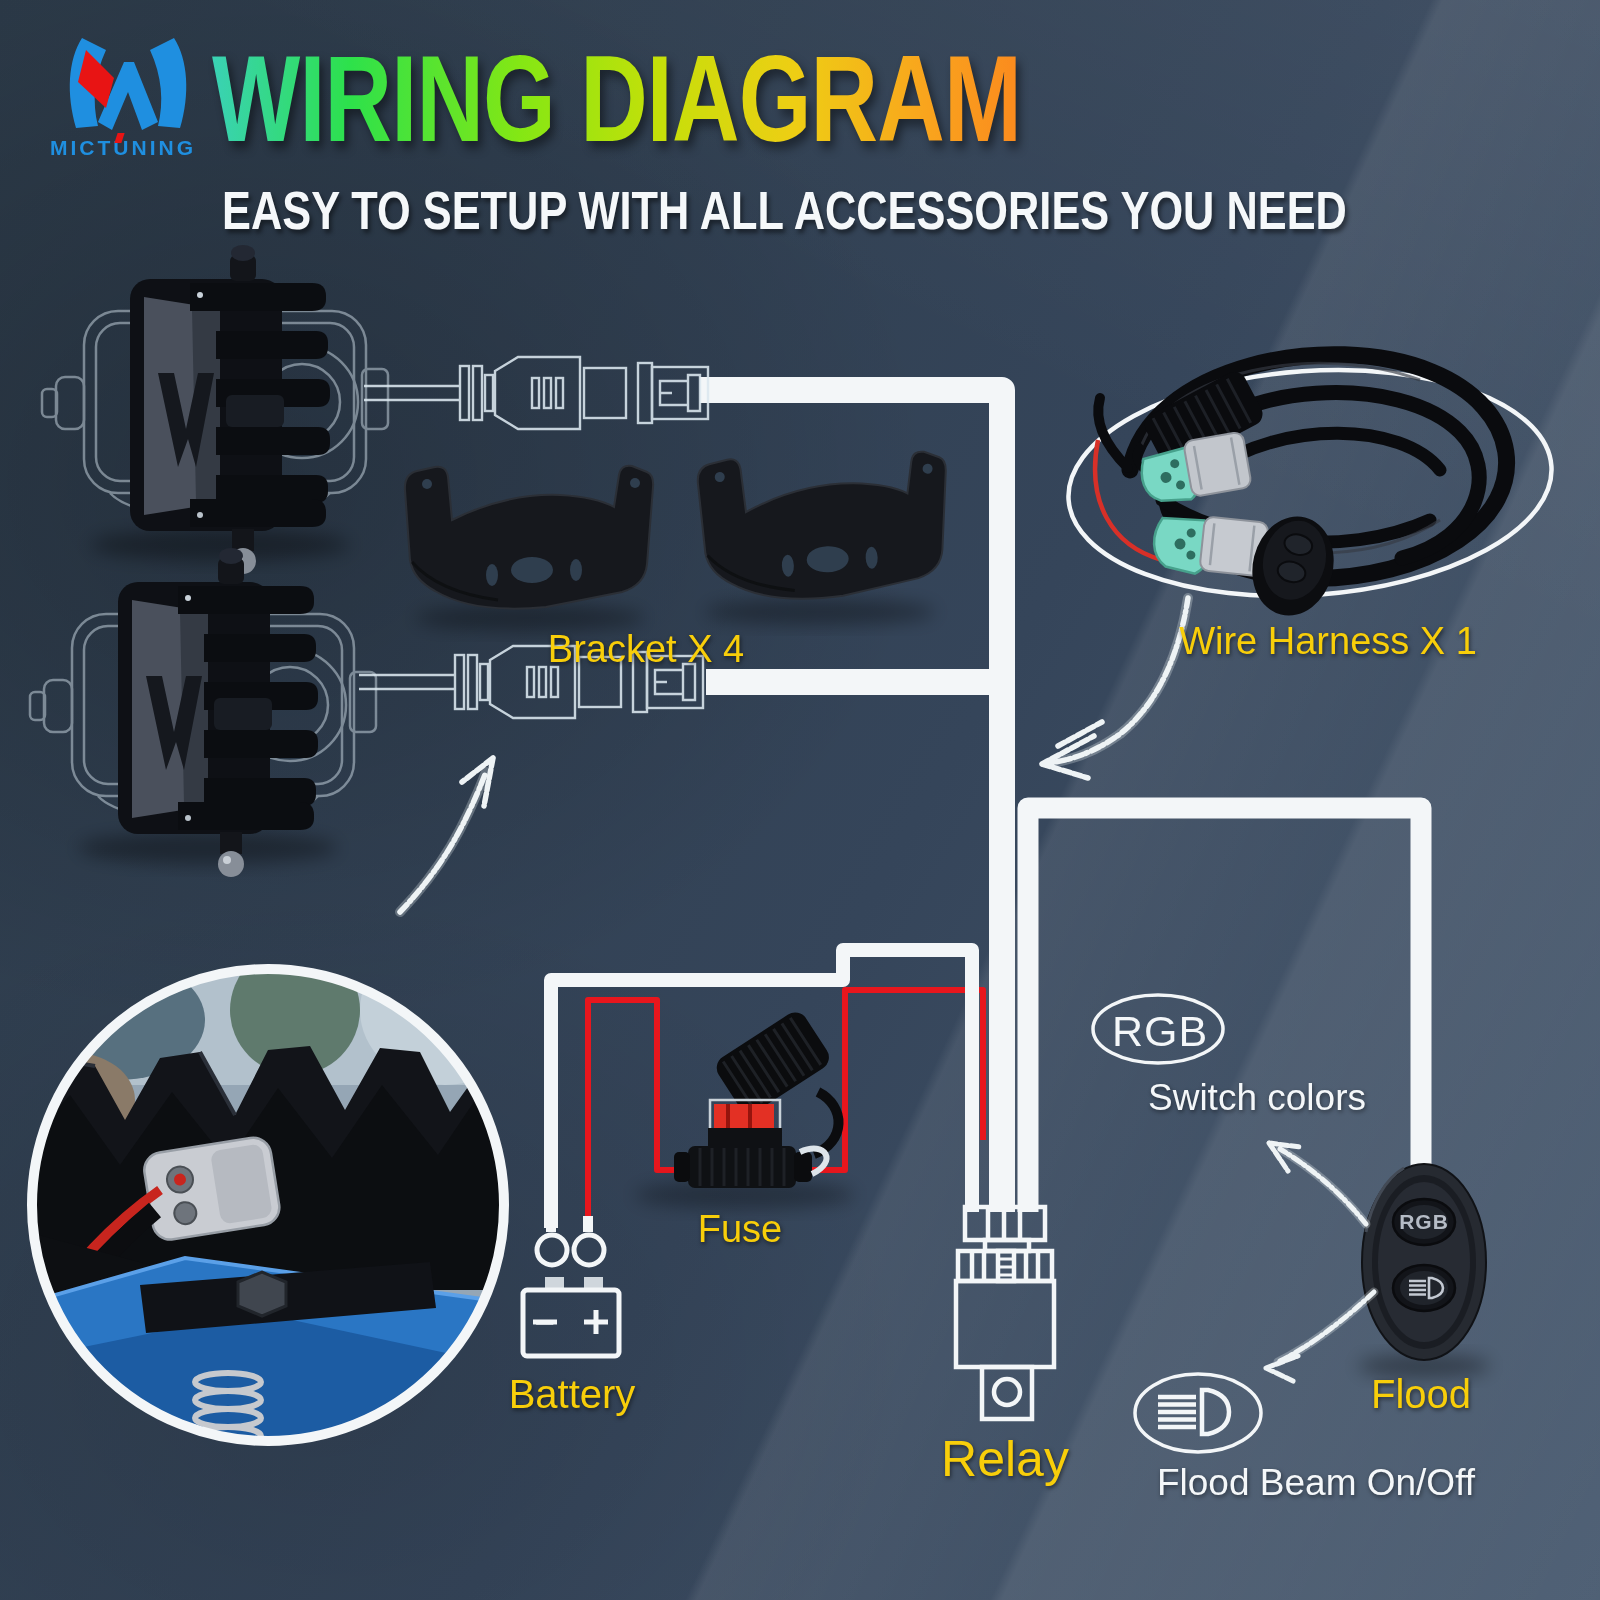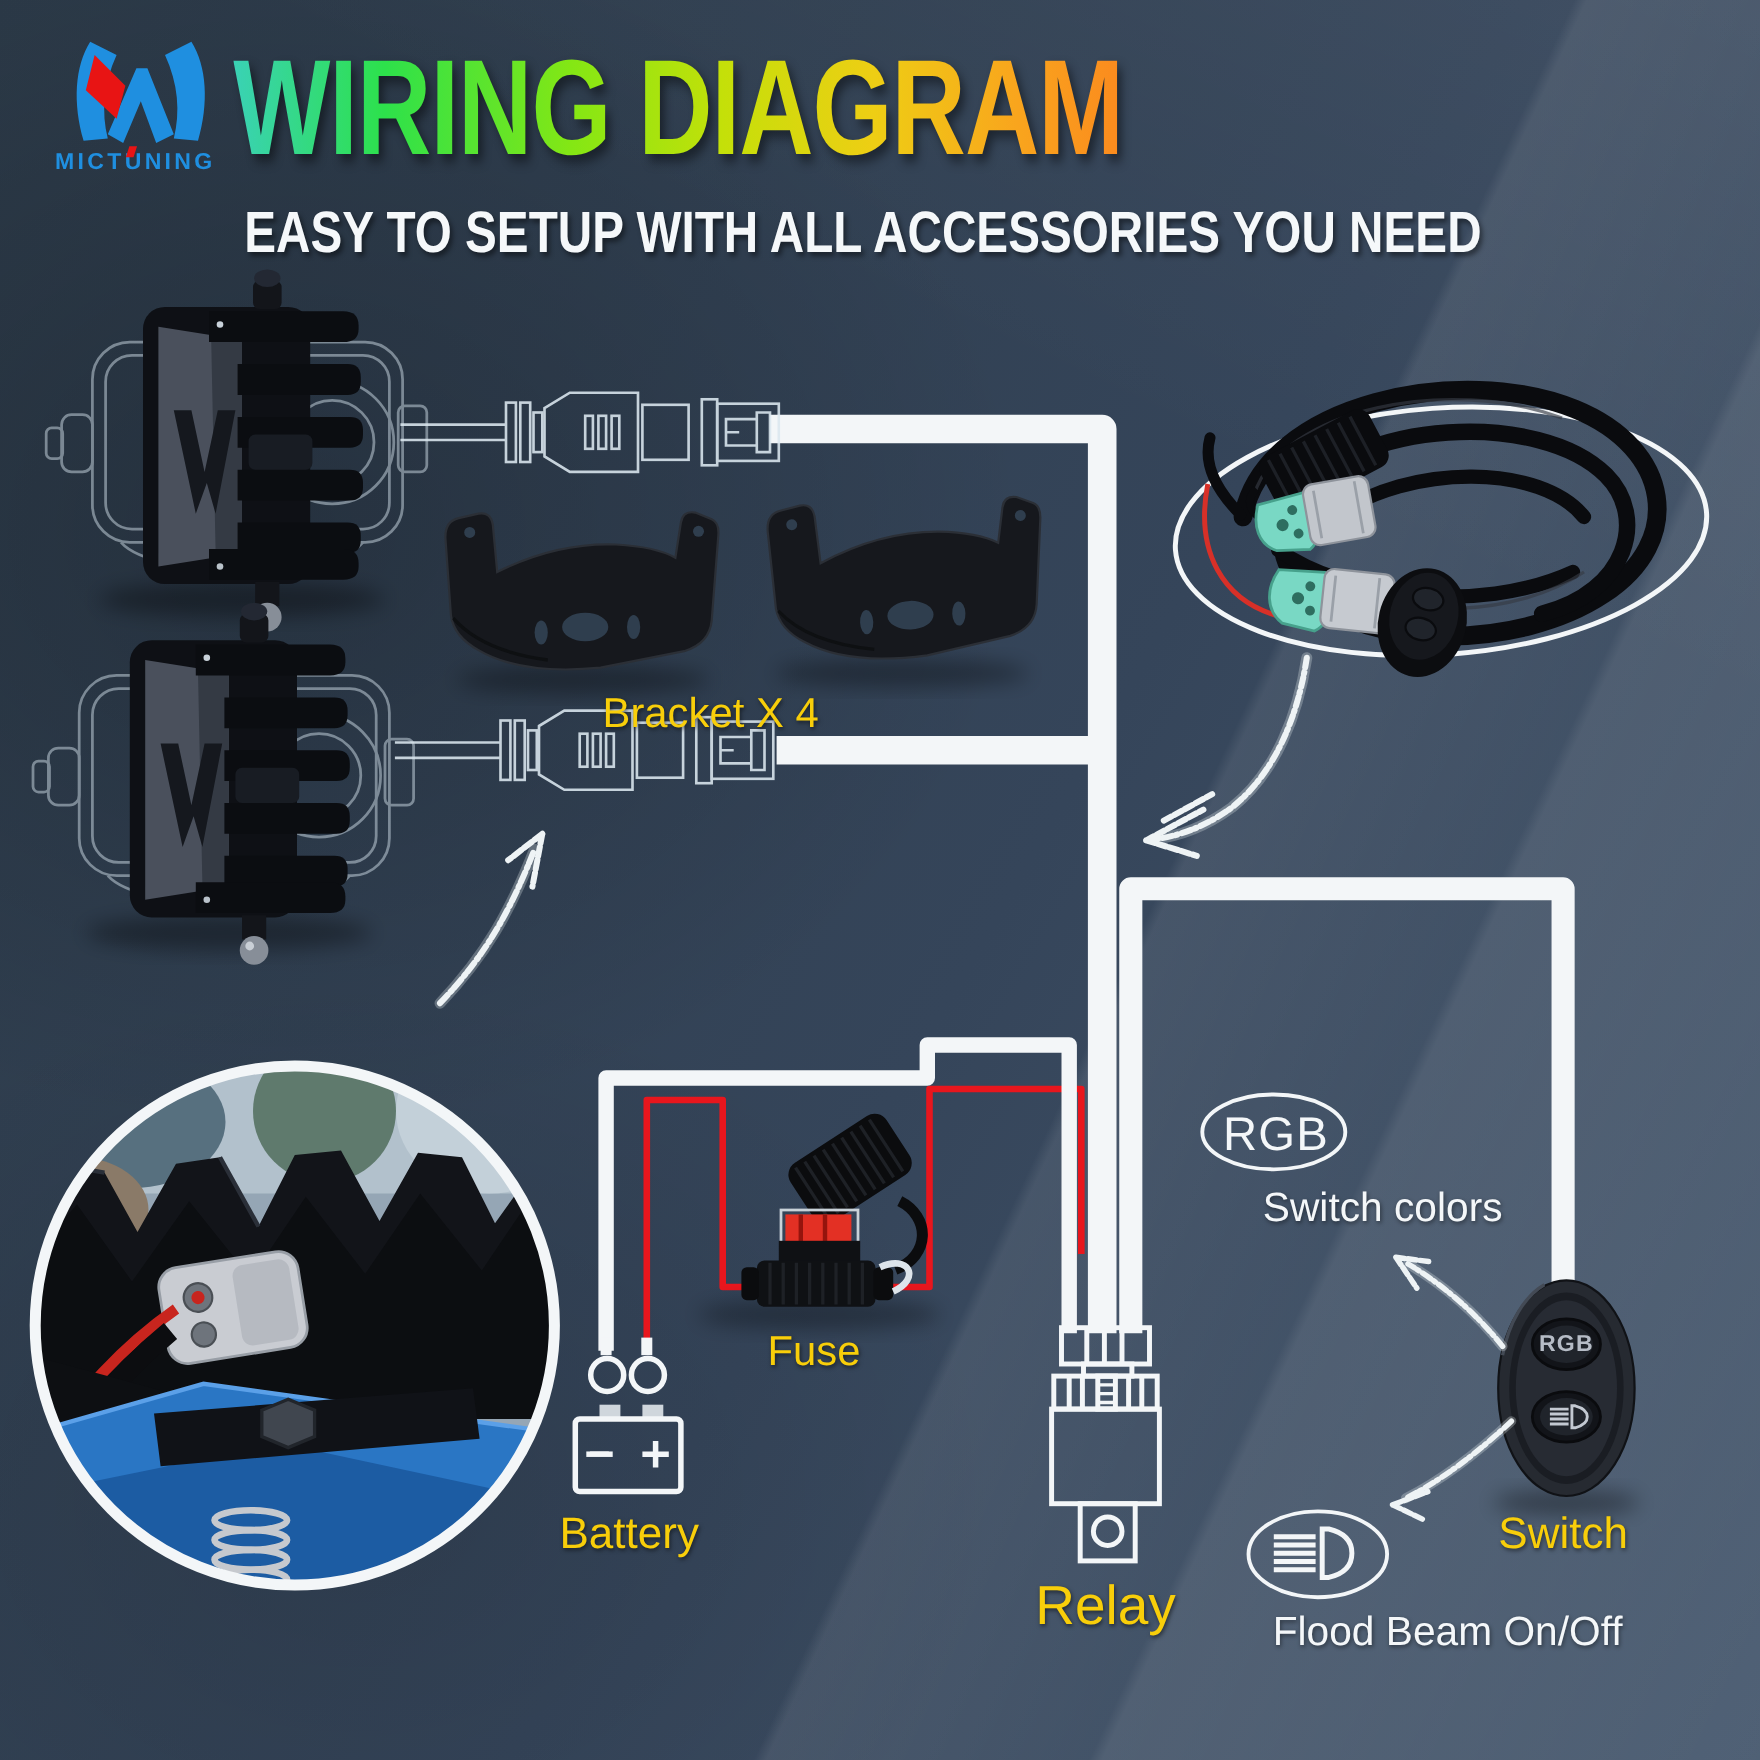--- a/index.html
+++ b/index.html
@@ -345,24 +345,25 @@
       <path d="M24,14 L52,42 L44,72 L16,46 Z" fill="#e81414"></path>
     </g>
   </svg>
 
   <div id="brand-text">MICTUNING</div>
   <div id="brand-tick"></div>
   <div id="title">WIRING DIAGRAM</div>
   <div id="subtitle">EASY TO SETUP WITH ALL ACCESSORIES YOU NEED</div>
 
   <div class="lbl" style="left:646px;top:628px;">Bracket X 4</div>
+  <div class="lbl" style="left:1328px;top:620px;">Wire Harness X 1</div>
   <div class="lbl" style="left:740px;top:1168px;margin-top:40px;">Fuse</div>
   <div class="lbl" style="left:572px;top:1372px;font-size:40px;">Battery</div>
   <div class="lbl" style="left:1005px;top:1430px;font-size:50px;">Relay</div>
-  <div class="lbl" style="left:1421px;top:1372px;font-size:40px;">Switch</div>
+  <div class="lbl" style="left:1421px;top:1372px;font-size:40px;">Flood</div>
 
   <div class="white-note" id="rgb-badge-text">RGB</div>
   <div class="white-note" id="switch-colors-text">Switch colors</div>
   <div class="white-note" id="flood-caption">Flood Beam On/Off</div>
   <div id="switch-rgb-btn-text">RGB</div>
 
   <span class="abs" style="left:545px;top:1303px;transform:translateX(-50%);color:#f3f6f8;font-size:34px;font-weight:bold;">−</span>
   <span class="abs" style="left:596px;top:1303px;transform:translateX(-50%);color:#f3f6f8;font-size:34px;font-weight:bold;opacity:0;">+</span>
 </div>
 

